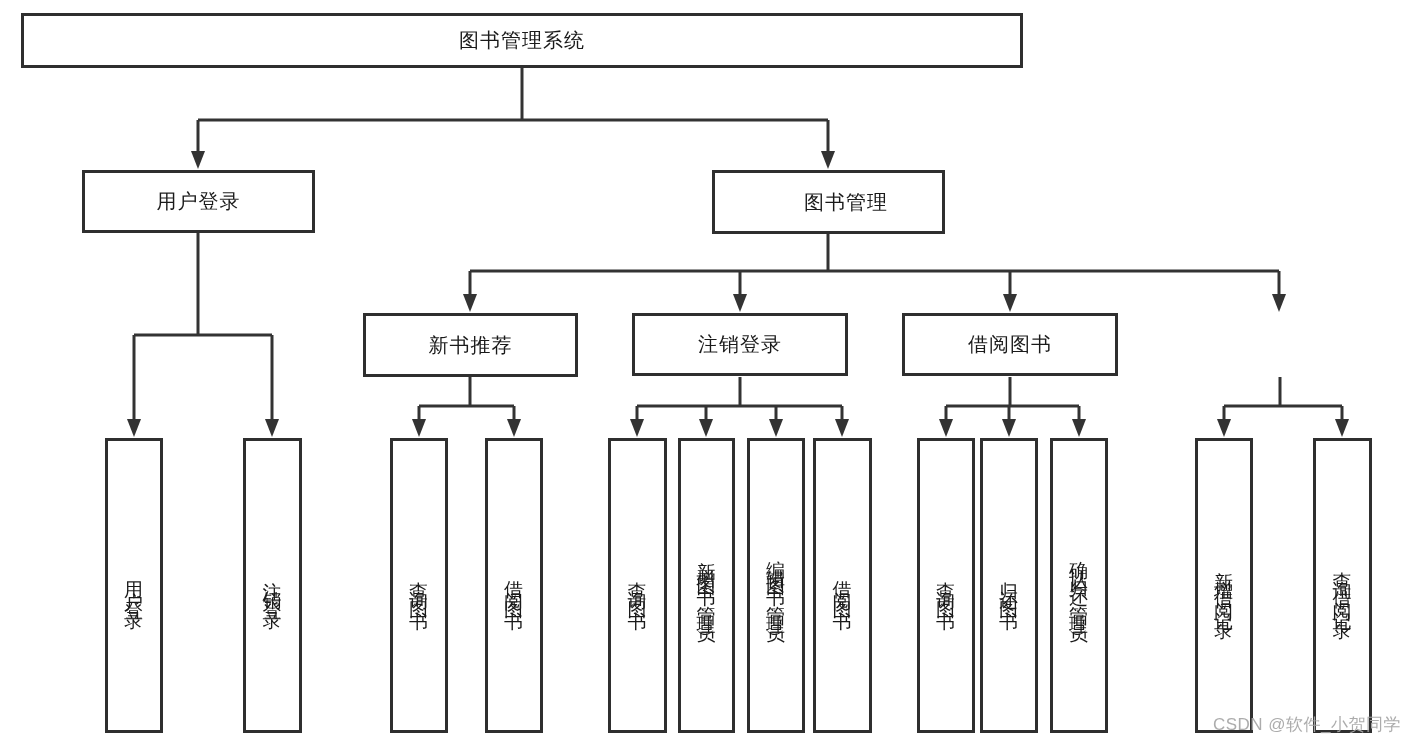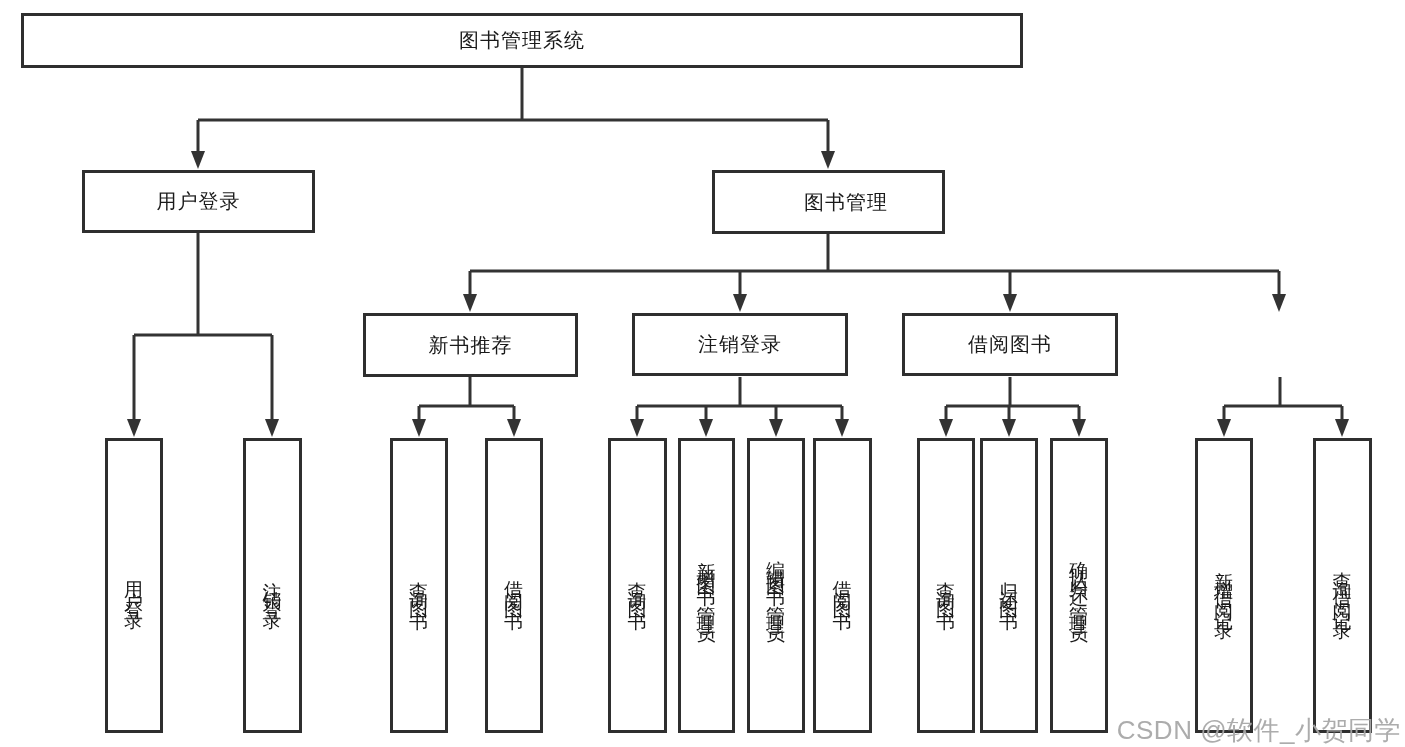--- a/index.html
+++ b/index.html
@@ -30,21 +30,21 @@
     writing-mode:vertical-rl;
     font-size:19px;
     line-height:1;
     letter-spacing:10px;
     white-space:nowrap;
   }
   .vbox.long > span{letter-spacing:9px;}
   #watermark{
     position:absolute;
     right:4px;top:713px;
-    font-size:26px;
+    font-size:17px;
     color:rgba(168,168,168,0.95);
     letter-spacing:0.5px;
     z-index:20;
     white-space:nowrap;
   }
 </style>
 </head>
 <body>
 
 <div id="canvas">

